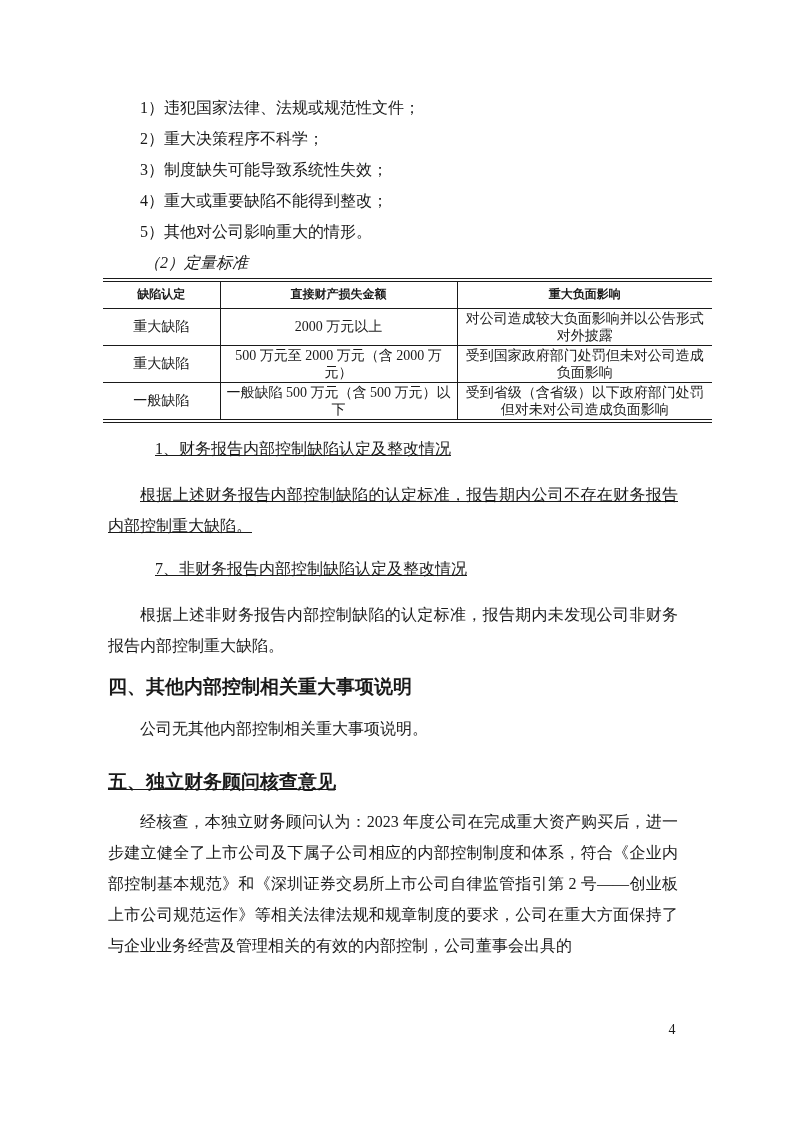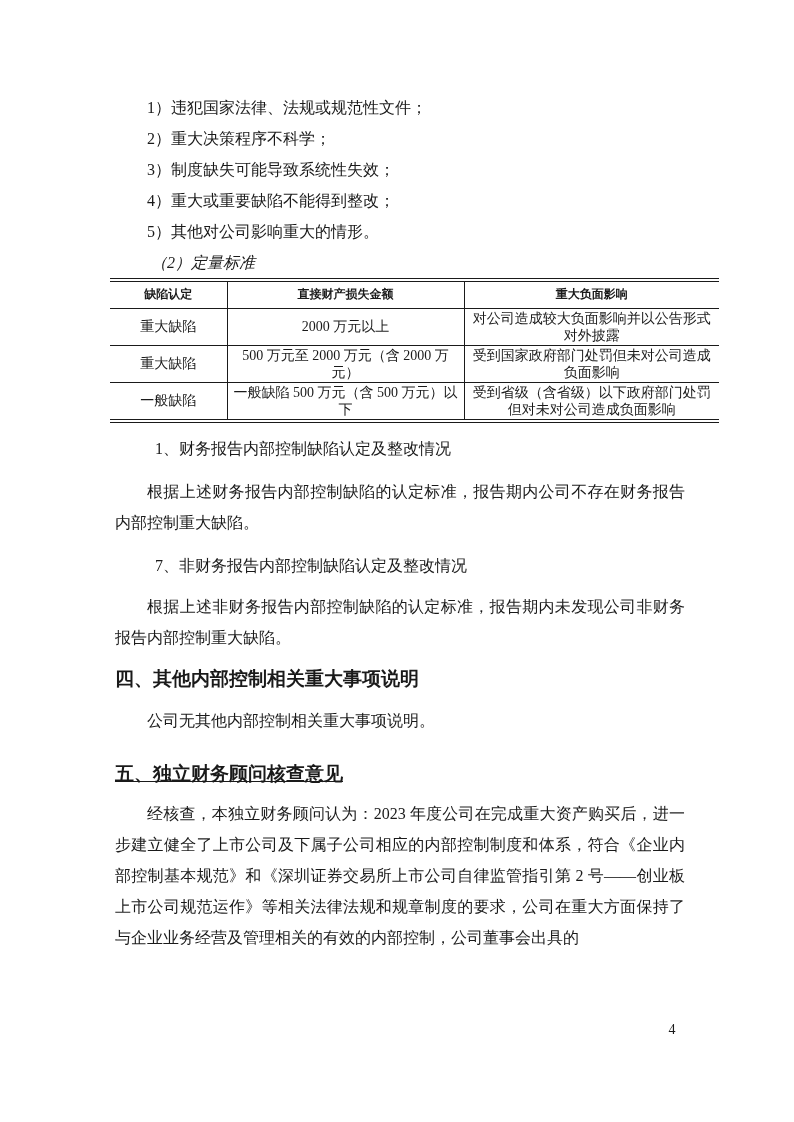--- a/index.html
+++ b/index.html
@@ -8,21 +8,21 @@
     position: relative;
     width: 794px;
     height: 1122px;
     background: #ffffff;
     color: #1a1a1a;
     font-family: "Liberation Serif", "DejaVu Serif", serif;
     overflow: hidden;
   }
   .content {
     position: absolute;
-    left: 115px;
+    left: 108px;
     top: 92px;
     width: 570px;
   }
   .body-line {
     margin: 0;
     font-size: 16px;
     line-height: 31px;
     white-space: nowrap;
   }
   .indent { text-indent: 32px; }
@@ -71,37 +71,38 @@
     font-size: 19px;
     line-height: 28px;
     margin: 0;
     white-space: nowrap;
   }
   #sec3-heading { margin-top: 16px; }
   #sec4-heading { margin-top: 12px; }
   #sec5-heading { margin-top: 24px; text-decoration: underline; }
 
   p.sub-heading {
-    margin: 8px;
+    margin: 15px;
     font-size: 16px;
     line-height: 31px;
     text-indent: 32px;
     white-space: nowrap;
+    text-decoration: underline;
   }
   #sec3-sub1-heading { margin-top: 10px; }
   #sec3-sub2-heading { margin-top: 12px; }
 
   p.para {
     margin: 0;
     font-size: 16px;
     line-height: 31px;
     text-indent: 32px;
     text-align: justify;
   }
-  #sec3-sub1-para { margin-top: 12px; }
+  #sec3-sub1-para { margin-top: 12px; text-decoration: underline; }
   #sec3-sub2-para { margin-top: 10px; }
   #sec4-para { margin-top: 12px; white-space: nowrap; }
   #sec5-para { margin-top: 10px; }
 
   .page-number {
     position: absolute;
     left: 662px;
     top: 1021px;
     width: 20px;
     text-align: center;

